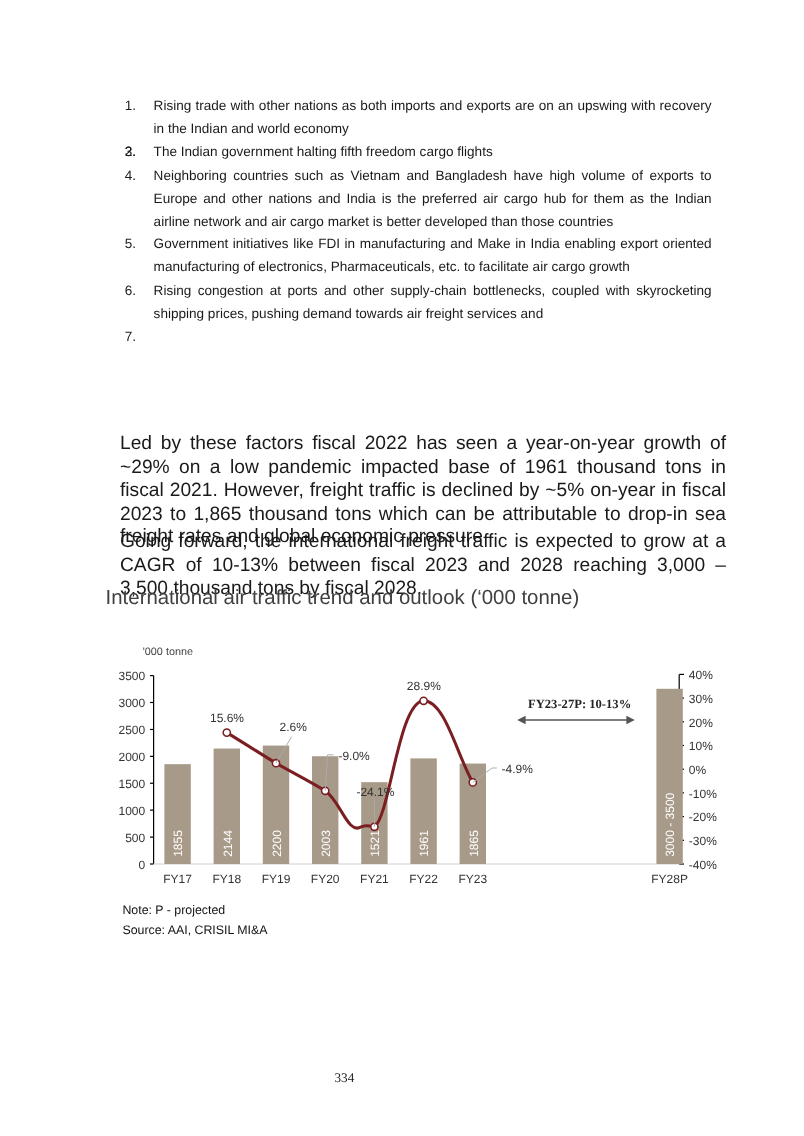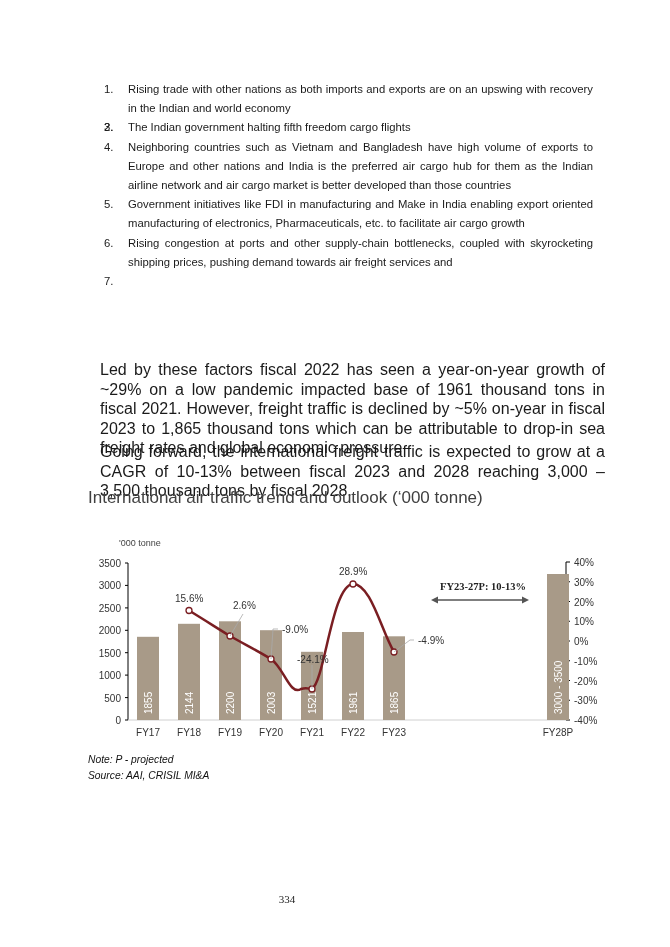--- a/index.html
+++ b/index.html
@@ -4,21 +4,21 @@
 <style>
   html, body { margin: 0; padding: 0; background: #ffffff; }
   body { width: 670px; height: 947px; position: relative; overflow: hidden;
          font-family: "Liberation Sans", sans-serif; color: #1a1a1a; }
   .list { position: absolute; left: 88px; top: 80px; width: 505px; margin: 0; padding: 0; list-style: none; }
   .list li { position: relative; padding-left: 40px; font-size: 11.3px; line-height: 19.2px; text-align: justify; }
   .list li .num { position: absolute; left: 16px; top: 0; }
   .para { position: absolute; left: 88px; width: 505px; font-size: 16px; line-height: 19.5px; text-align: justify; margin: 12px; }
   .caption { position: absolute; left: 88px; top: 488px; font-size: 17px; font-weight: normal; color: #404040; }
   .chart { position: absolute; left: 80px; top: 530px; width: 560px; height: 220px; }
-  .note { position: absolute; left: 88px; font-size: 10.3px; font-style: italic; color: #111; text-align: center; }
+  .note { position: absolute; left: 102px; font-size: 10.3px; color: #111; text-align: center; }
   .pagenum { position: absolute; left: 0; width: 574px; top: 893px; text-align: center;
              font-family: "Liberation Serif", serif; font-size: 11px; color: #222; }
 </style>
 </head>
 <body>
 
 <ol class="list">
   <li><span class="num">1.</span><span>Rising trade with other nations as both imports and exports are on an upswing with recovery in the Indian and world economy</span></li>
   <li><span class="num">2.</span></li>
   <li><span class="num">3.</span><span>The Indian government halting fifth freedom cargo flights</span></li>

